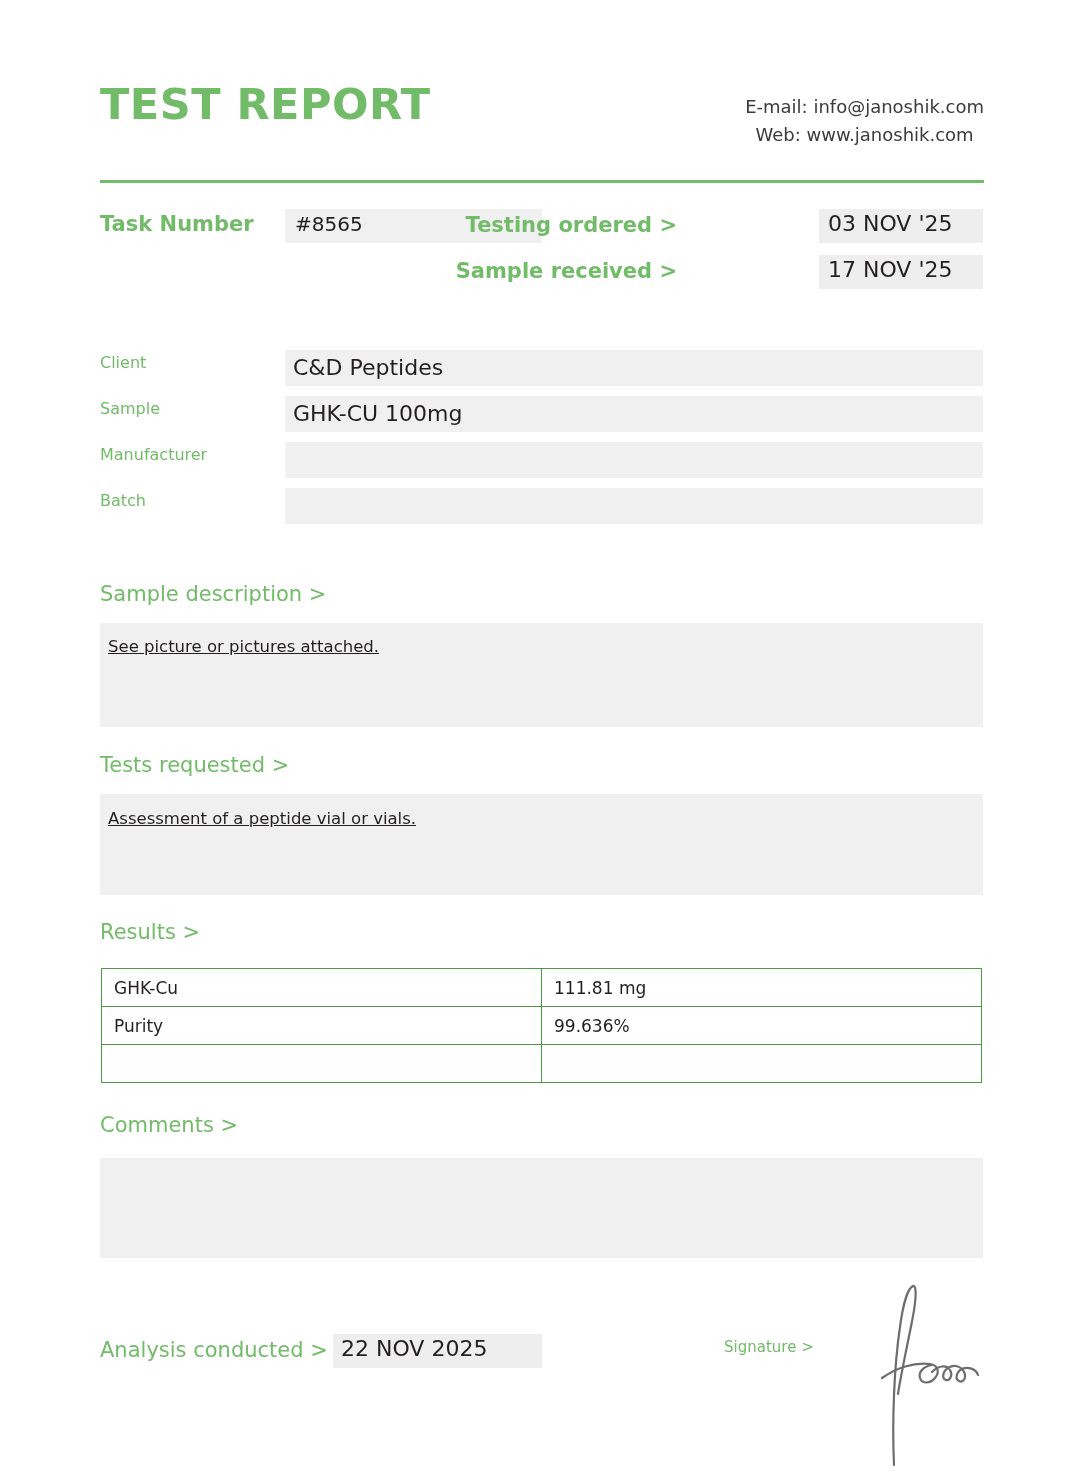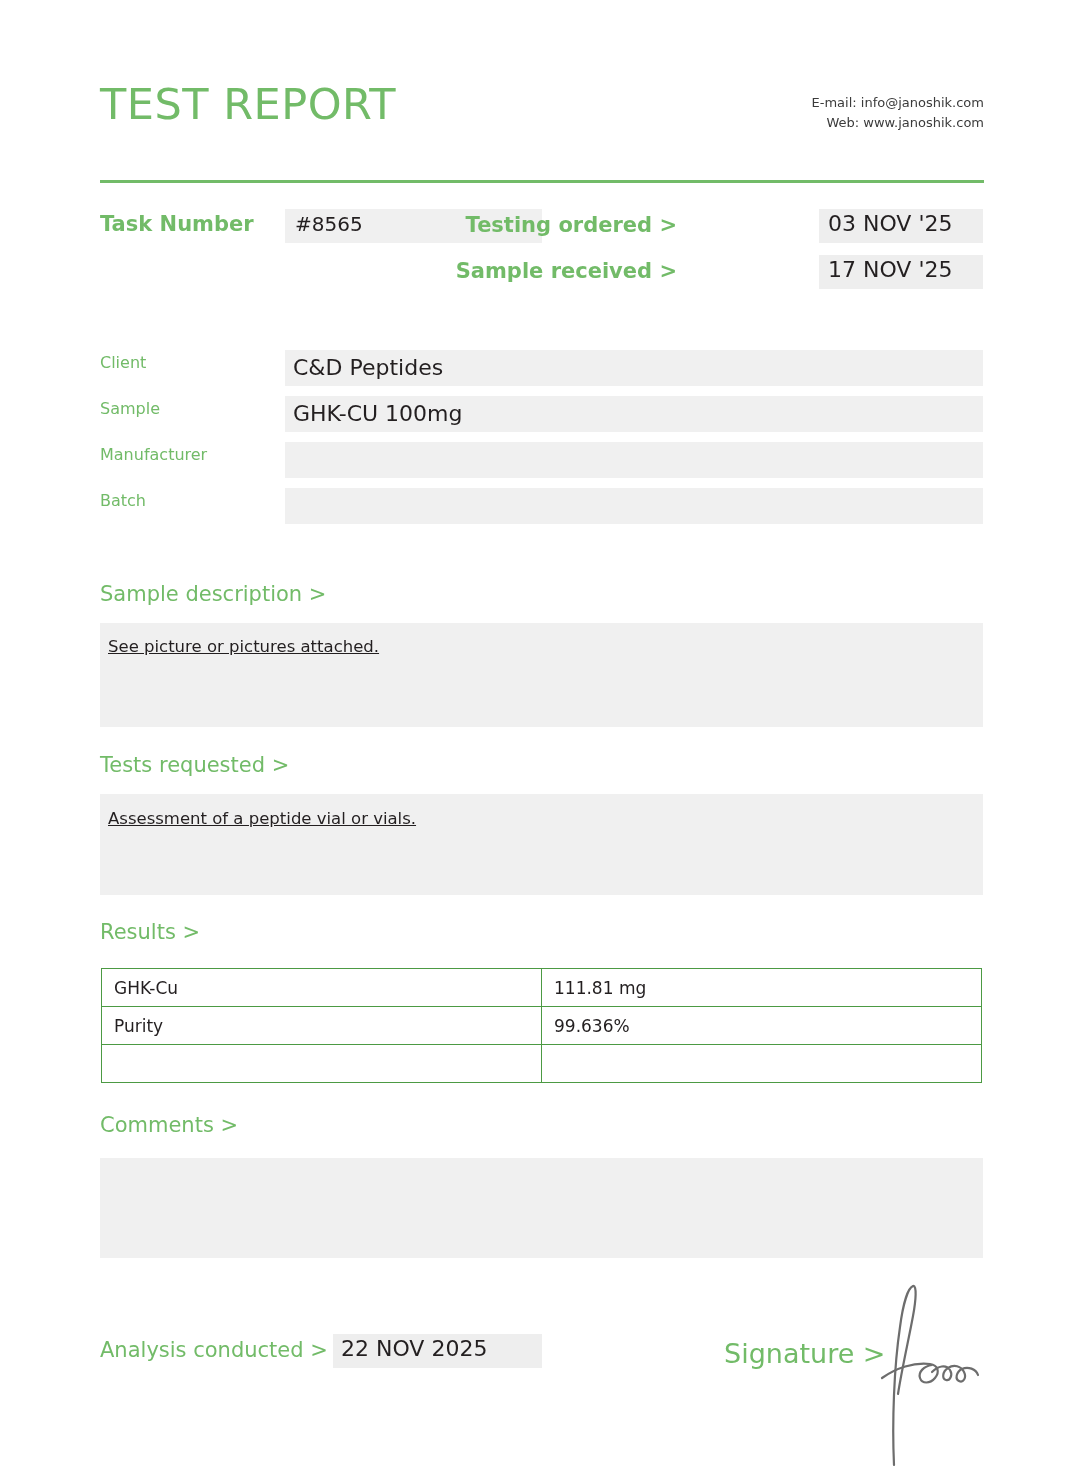--- a/index.html
+++ b/index.html
@@ -31,21 +31,21 @@
     width: 884px;
     height: 110px;
   }
   .report-title {
     position: absolute;
     left: 0;
     top: 24px;
     font-size: 43px;
     letter-spacing: 0.5px;
     color: #72bb68;
-    font-weight: 400;
+    font-weight: 700;
     font-family: "DejaVu Sans", sans-serif;
   }
   .logo {
     position: absolute;
     left: 368px;
     top: 0px;
     width: 200px;
     text-align: center;
   }
   .logo-mark {
@@ -59,22 +59,22 @@
     letter-spacing: 2.5px;
     font-weight: 700;
   }
   .logo-text .dark { color: #4d4d4f; }
   .logo-text .green { color: #72bb68; }
 
   .contact {
     position: absolute;
     right: 0;
     top: 38px;
-    text-align: right;
-    font-size: 13px;
+    text-align: center;
+    font-size: 18px;
     color: #3b3b3b;
     line-height: 1.55;
   }
 
   .rule {
     position: absolute;
     left: 100px;
     top: 180px;
     width: 884px;
     height: 3px;
@@ -254,21 +254,21 @@
     position: absolute;
     left: 341px;
     top: 1336px;
     font-size: 22px;
     color: #231f20;
   }
   .signature-label {
     position: absolute;
     left: 724px;
     top: 1338px;
-    font-size: 27px;
+    font-size: 15px;
     color: #72bb68;
   }
   .signature-mark {
     position: absolute;
     left: 866px;
     top: 1282px;
     width: 120px;
     height: 185px;
   }
 </style>

